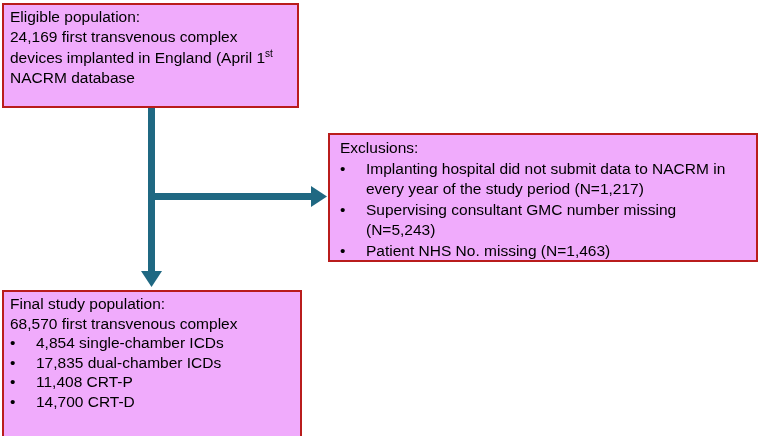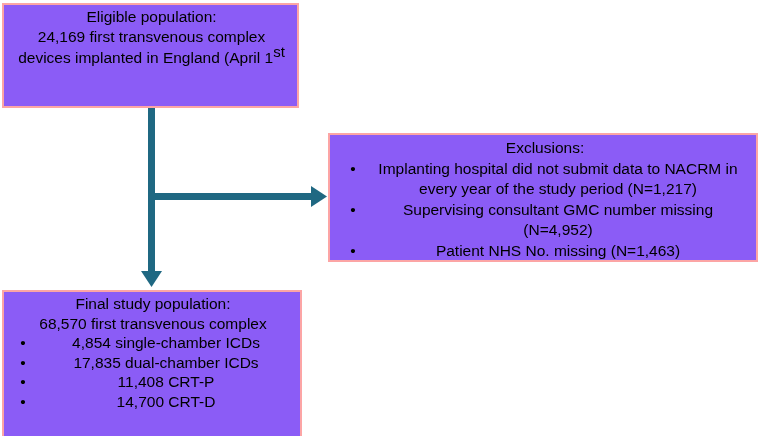--- a/index.html
+++ b/index.html
@@ -7,45 +7,44 @@
     position: relative;
     width: 760px;
     height: 436px;
     background: #ffffff;
     font-family: "Liberation Sans", sans-serif;
     color: #000000;
     overflow: hidden;
   }
   .box {
     position: absolute;
-    background: #8b5cf6;
-    border: 2px solid #fca5a5;
+    background: #f0abfc;
+    border: 2px solid #b91c1c;
     box-sizing: border-box;
     font-size: 15.5px;
     line-height: 20.3px;
-    text-align: center;
   }
   .box-eligible {
     left: 2px; top: 3px; width: 297px; height: 105px;
     padding: 2px 4px 0 6px;
   }
   .box-exclusions {
     left: 328px; top: 133px; width: 430px; height: 129px;
     padding: 3px 6px 16px 10px;
     line-height: 20.5px;
   }
   .box-final {
     left: 2px; top: 290px; width: 300px; height: 172px;
     padding: 2px 4px 0 6px;
     line-height: 19.6px;
   }
   .bullet-row { display: flex; align-items: flex-start; }
   .bullet { flex: 0 0 26px; }
   .bullet-text { flex: 1; white-space: pre-line; }
-  sup { font-size: 15px; line-height: 0; vertical-align: super; }
+  sup { font-size: 10px; line-height: 0; vertical-align: super; }
   .arrows {
     position: absolute;
     left: 0; top: 0;
     width: 760px; height: 436px;
     pointer-events: none;
   }
 </style>
 </head>
 <body>
 
@@ -55,33 +54,34 @@
     <rect x="148" y="107" width="7" height="165" fill="#1f6882"></rect>
     <polygon points="141,271 162,271 151.5,287" fill="#1f6882"></polygon>
     <rect x="148" y="193" width="164" height="7" fill="#1f6882"></rect>
     <polygon points="311,186 311,207 327,196.5" fill="#1f6882"></polygon>
   </svg>
 
   <div class="box box-eligible">
     <div>Eligible population:</div>
     <div>24,169 first transvenous complex</div>
     <div><span>devices implanted in England (April 1</span><sup>st</sup></div>
+    <div>NACRM database</div>
   </div>
 
   <div class="box box-exclusions">
     <div>Exclusions:</div>
     <div class="bullet-row">
       <span class="bullet">•</span>
       <span class="bullet-text">Implanting hospital did not submit data to NACRM in
 every year of the study period (N=1,217)</span>
     </div>
     <div class="bullet-row">
       <span class="bullet">•</span>
       <span class="bullet-text">Supervising consultant GMC number missing
-(N=4,952)</span>
+(N=5,243)</span>
     </div>
     <div class="bullet-row">
       <span class="bullet">•</span>
       <span class="bullet-text">Patient NHS No. missing (N=1,463)</span>
     </div>
   </div>
 
   <div class="box box-final">
     <div>Final study population:</div>
     <div>68,570 first transvenous complex</div>

